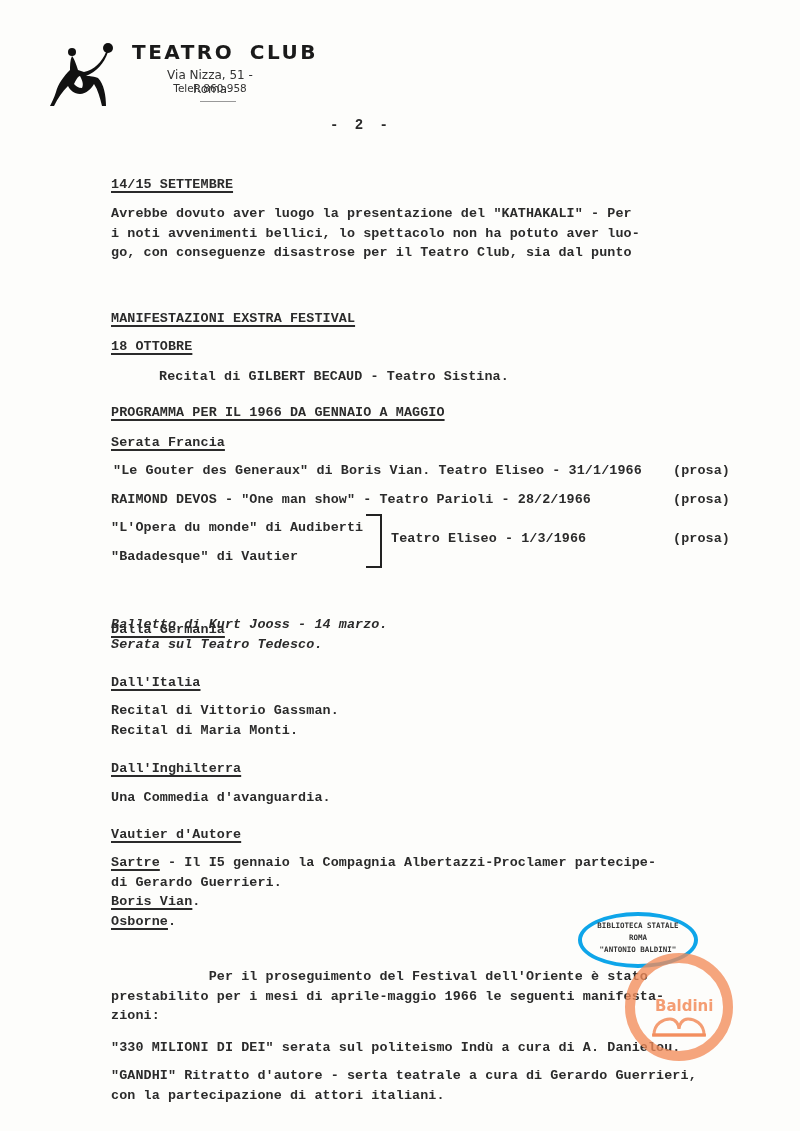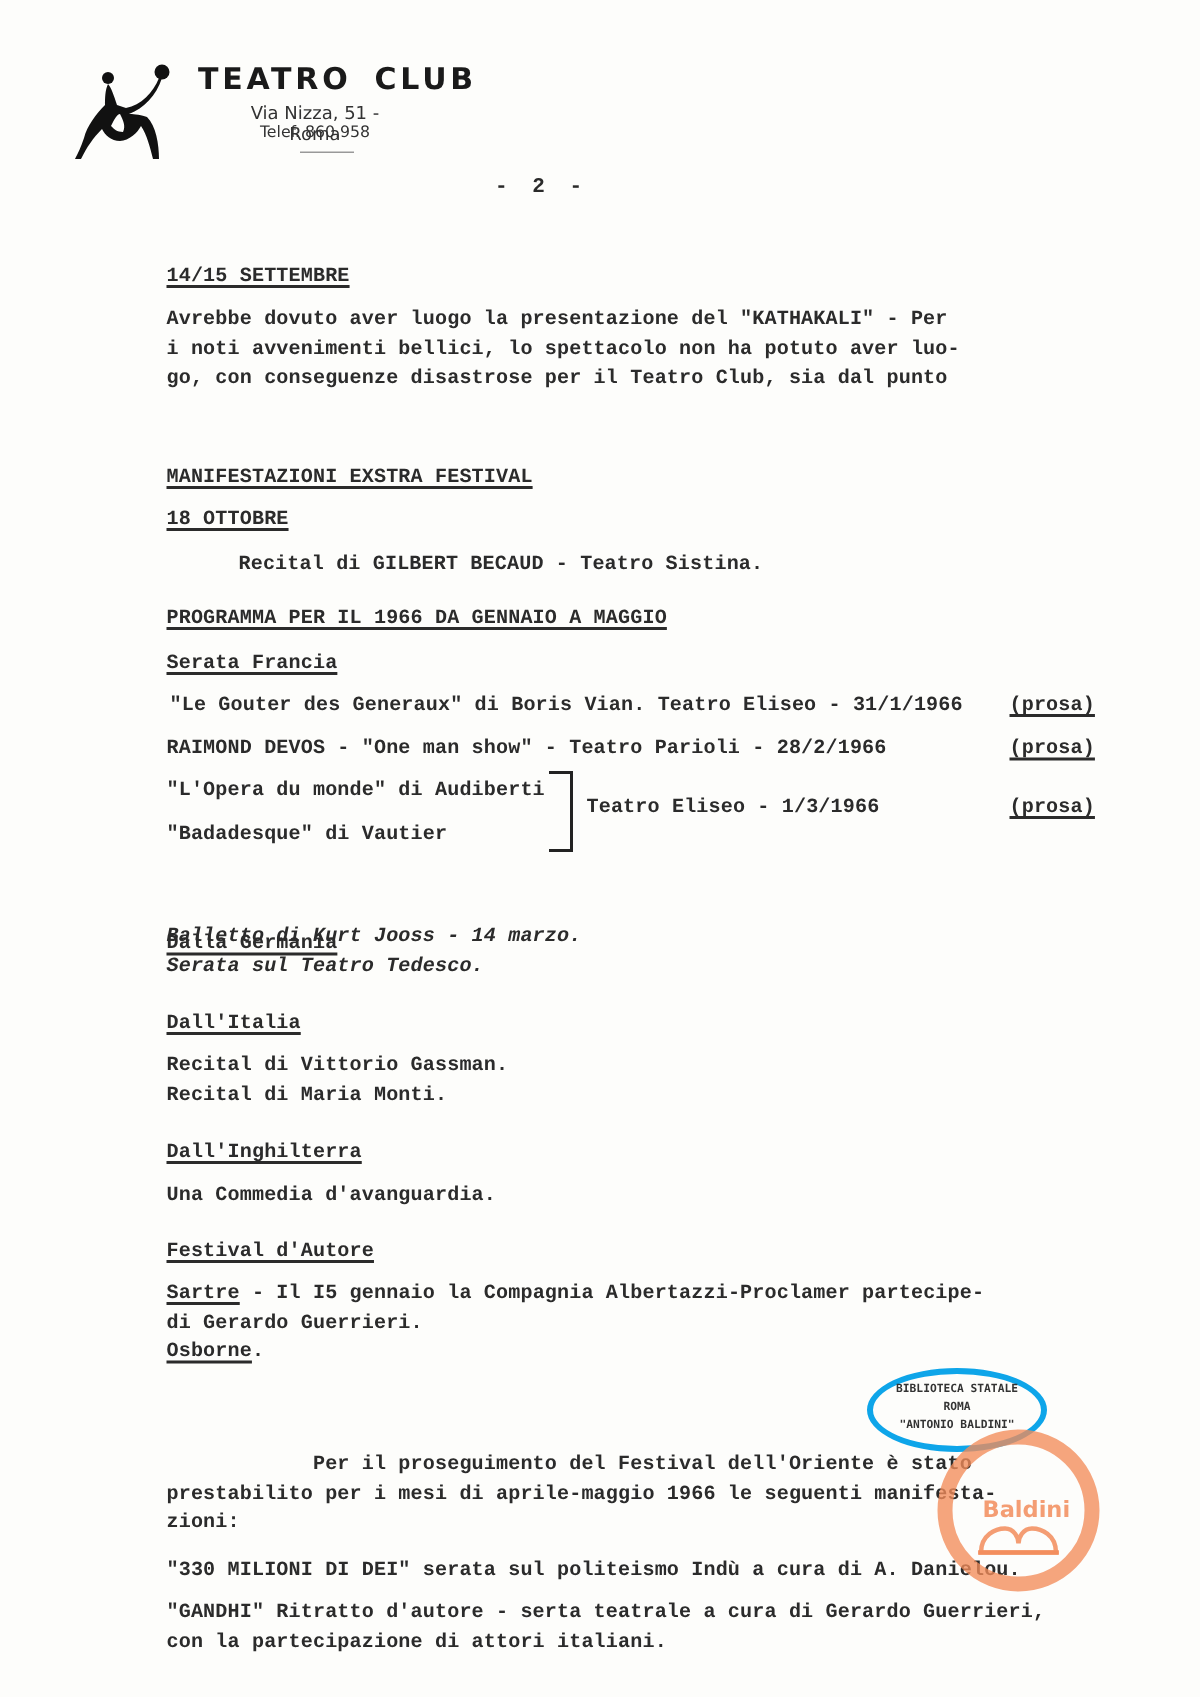--- a/index.html
+++ b/index.html
@@ -24,21 +24,21 @@
       left: 160px; top: 82px; font-family: "DejaVu Sans", sans-serif;
       font-size: 10.5px; color: #333; width: 100px; text-align: center;
     }
     .club-rule { left: 200px; top: 101px; width: 36px; border-top: 1px solid #999; }
     .page-num { left: 330px; top: 117px; font-size: 14px; font-weight: bold; letter-spacing: 4px; }
     .t {
       font-size: 13.4px; font-weight: bold; line-height: 19.5px; white-space: pre;
       color: #2b2b2b; letter-spacing: 0.1px;
     }
     .h { text-decoration: underline; text-decoration-thickness: 2px; text-underline-offset: 3px; }
-    .prosa { text-decoration: underline; text-decoration-thickness: 2px; text-underline-offset: 3px; }
+    .prosa { text-decoration-thickness: 2px; text-underline-offset: 3px; }
     .bracket {
       left: 366px; top: 514px; width: 14px; height: 50px;
       border-right: 2px solid #222; border-top: 2px solid #222; border-bottom: 2px solid #222;
     }
     .stamp {
       left: 578px; top: 912px; width: 112px; height: 48px;
       border: 4px solid #0ea5e9; border-radius: 50%;
       font-family: "DejaVu Sans Mono", monospace; font-size: 7.5px; color: #333;
       text-align: center; font-weight: bold;
     }
@@ -102,24 +102,25 @@
 
 <div class="abs t h" style="left:111px;top:673px;">Dall'Italia</div>
 <div class="abs" style="left:111px;top:701px;">
   <div class="t">Recital di Vittorio Gassman.</div>
   <div class="t">Recital di Maria Monti.</div>
 </div>
 
 <div class="abs t h" style="left:111px;top:759px;">Dall'Inghilterra</div>
 <div class="abs t" style="left:111px;top:788px;">Una Commedia d'avanguardia.</div>
 
-<div class="abs t h" style="left:111px;top:825px;">Festival d'Autore</div>
+<div class="abs t h" style="left:111px;top:825px;">Vautier d'Autore</div>
 <div class="abs" style="left:111px;top:853px;">
   <div class="t"><span class="h">Sartre</span><span> - Il I5 gennaio la Compagnia Albertazzi-Proclamer partecipe-</span></div>
   <div class="t">di Gerardo Guerrieri.</div>
+  <div class="t"><span class="h">Boris Vian</span>.</div>
   <div class="t"><span class="h">Osborne</span>.</div>
 </div>
 
 <div class="abs" style="left:111px;top:967px;">
   <div class="t">            Per il proseguimento del Festival dell'Oriente è stato</div>
   <div class="t">prestabilito per i mesi di aprile-maggio 1966 le seguenti manifesta-</div>
   <div class="t">zioni:</div>
 </div>
 <div class="abs t" style="left:111px;top:1038px;">"330 MILIONI DI DEI" serata sul politeismo Indù a cura di A. Danielou.</div>
 <div class="abs" style="left:111px;top:1066px;">

